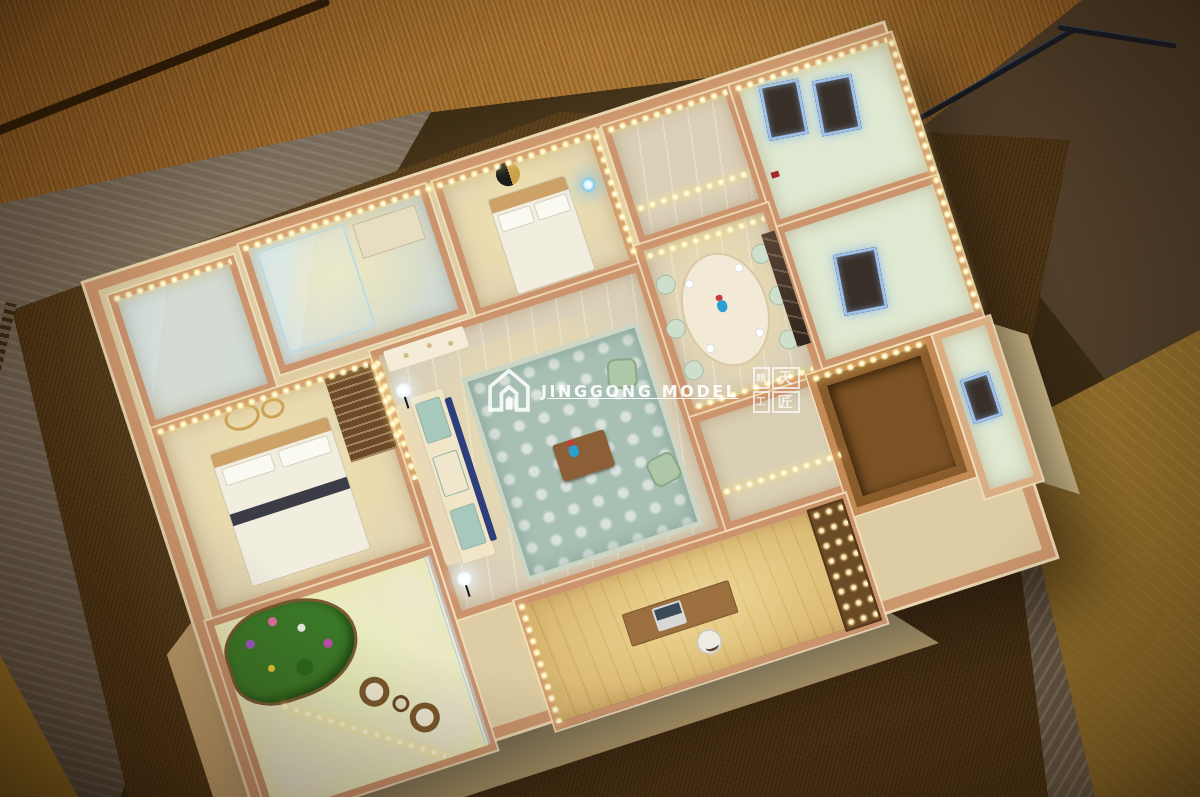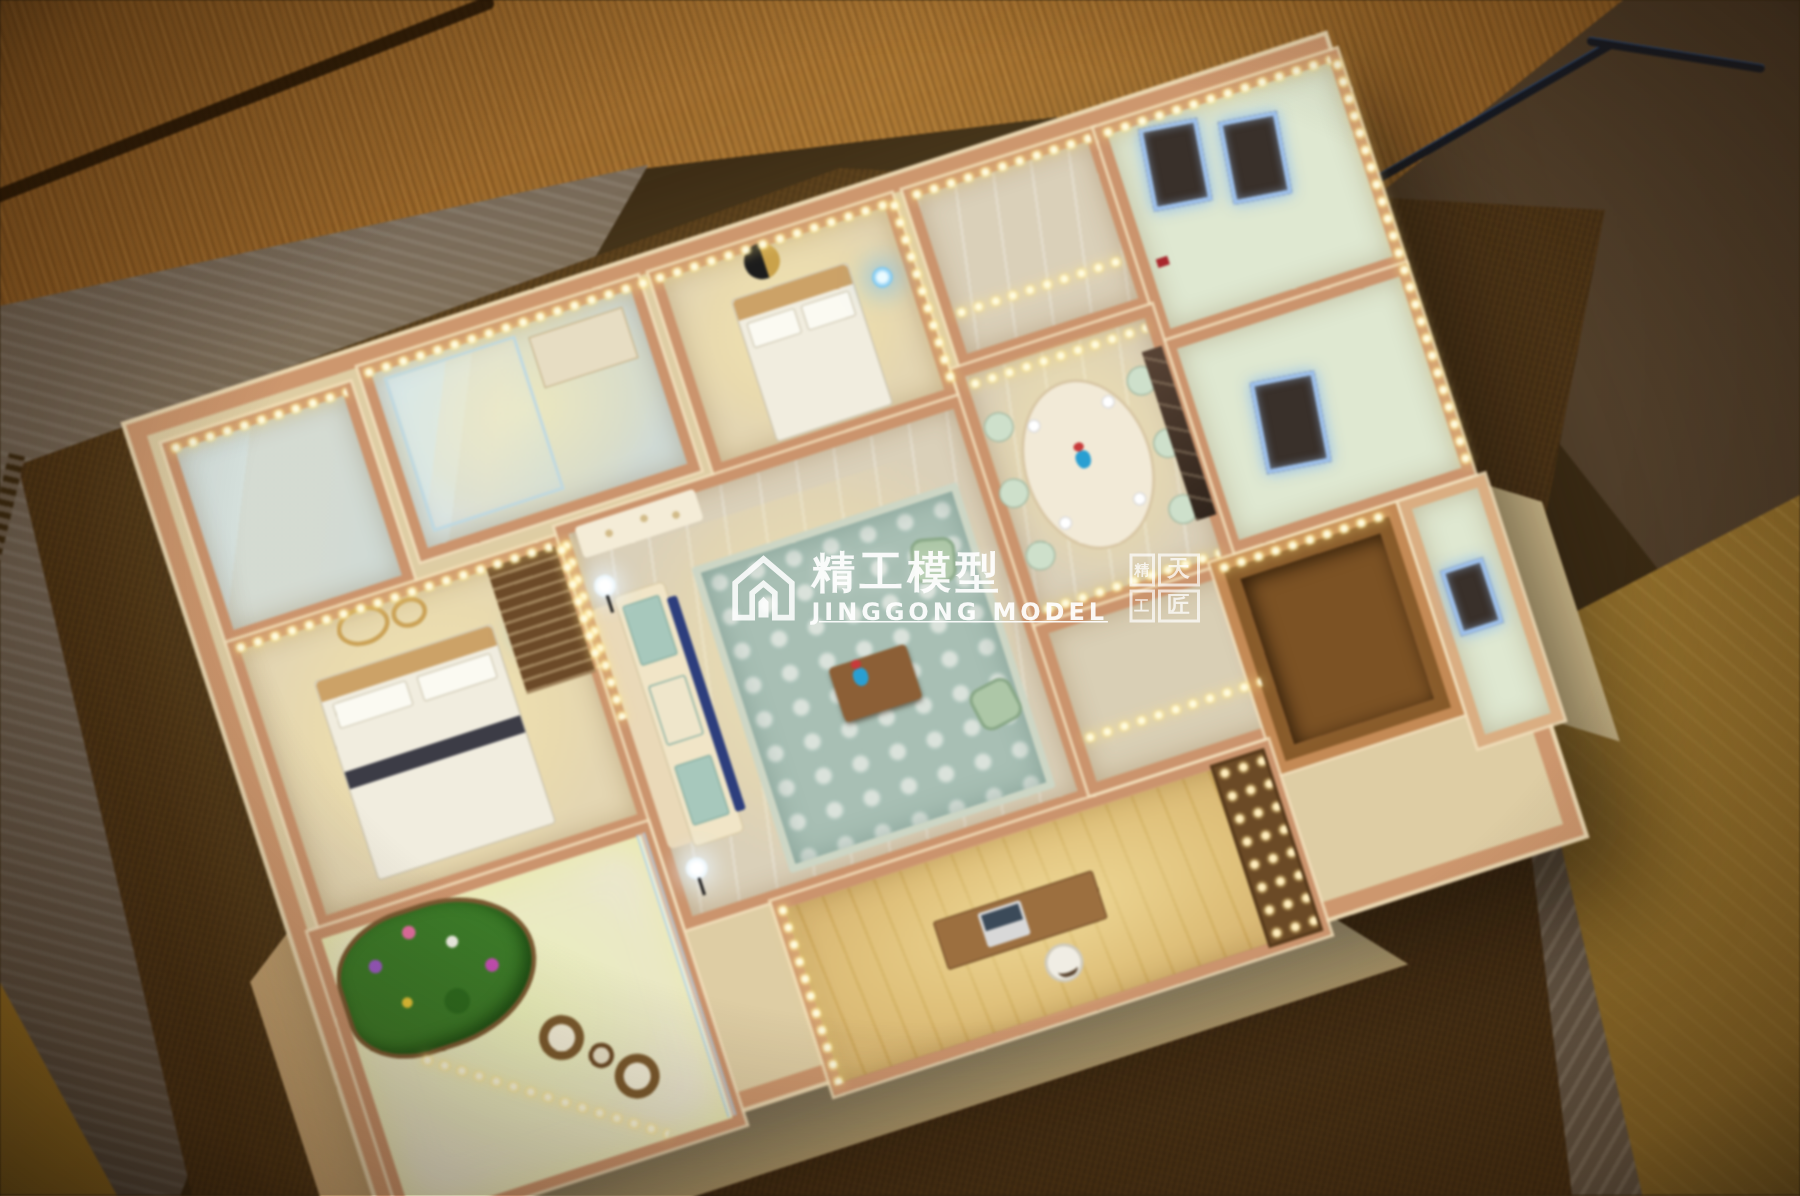--- a/index.html
+++ b/index.html
@@ -312,21 +312,20 @@
   </div>
 
   <div class="abs vignette"></div>
 
   <div class="abs watermark">
     <svg class="wm-logo" viewBox="0 0 100 100" aria-hidden="true">
       <path d="M50 4 L95 42 V97 H68 V58 L50 43 L32 58 V97 H5 V42 Z" fill="none" stroke="#ffffff" stroke-width="9" stroke-linejoin="miter" opacity="0.93"></path>
       <path d="M42 97 V72 L50 64 L58 72 V97 Z" fill="#ffffff" opacity="0.93"></path>
     </svg>
     <div class="wm-text">
-      <div class="wm-cn">精工模型</div>
       <div class="wm-en">JINGGONG MODEL</div>
     </div>
     <div class="wm-seal">
       <span class="s small">精</span>
       <span class="s small">工</span>
       <span class="s big">天</span>
       <span class="s big">匠</span>
     </div>
   </div>
 </div>

